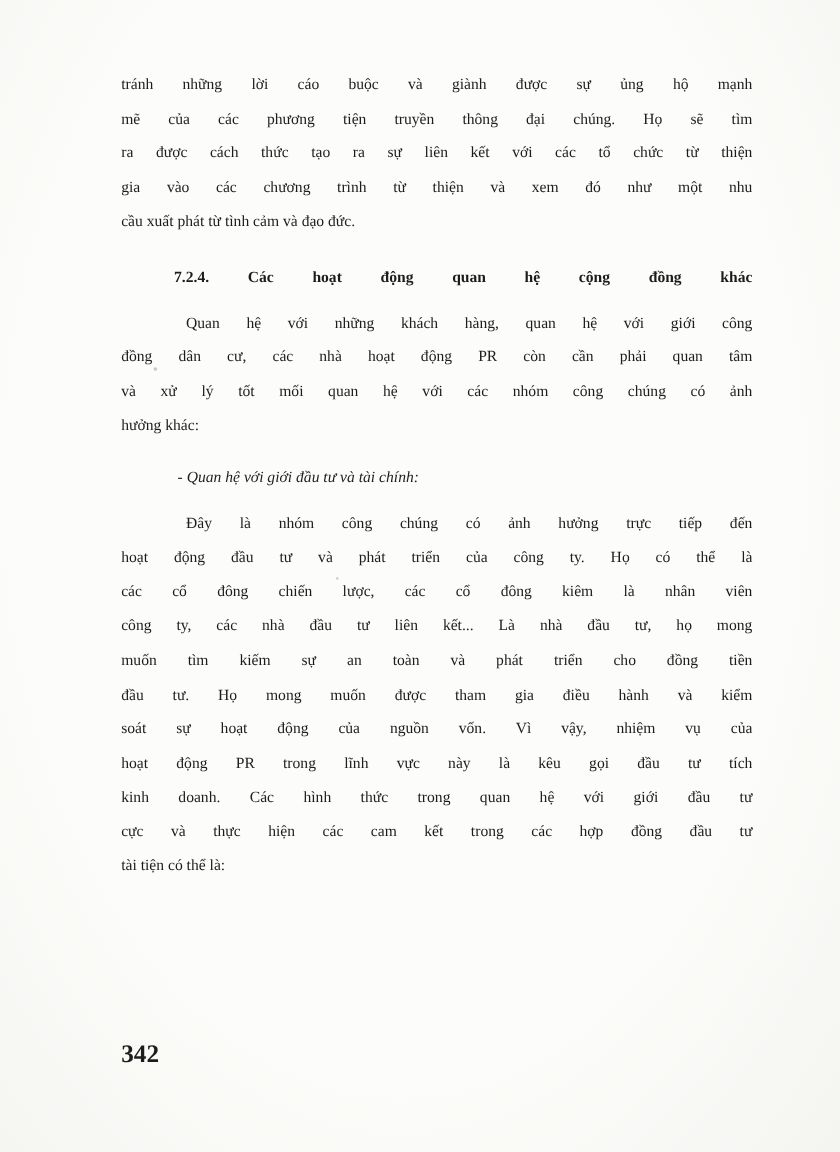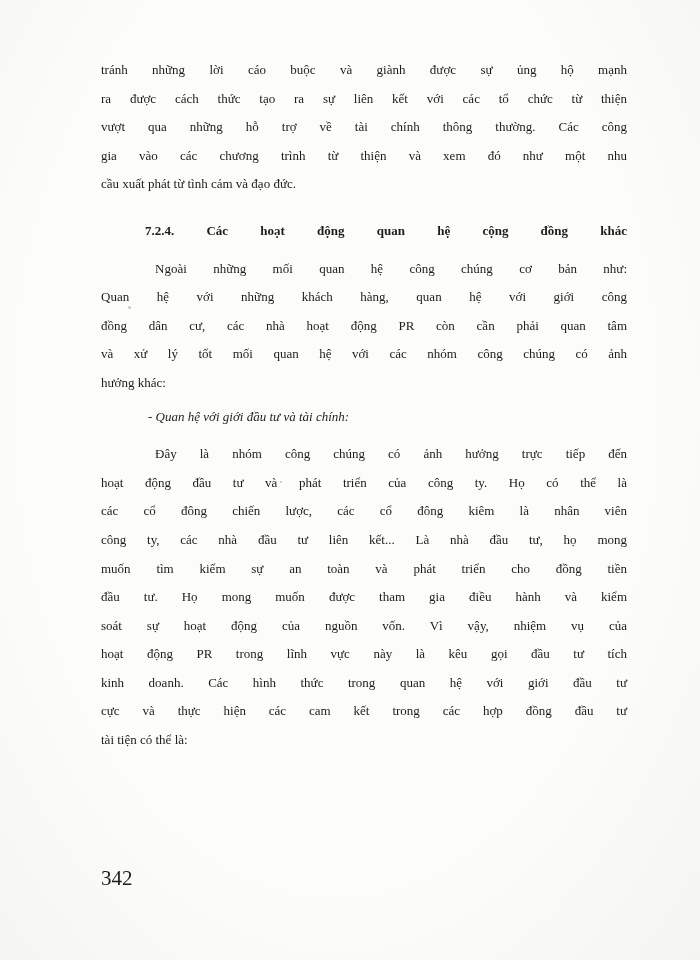--- a/index.html
+++ b/index.html
@@ -32,21 +32,21 @@
     margin-top: 9px;
   }
   .block:first-child {
     margin-top: 0;
   }
   .block.heading {
     margin-top: 18px;
     font-weight: bold;
   }
   .block.list-italic {
-    margin-top: 5px;
+    margin-top: 15px;
     font-style: italic;
   }
   .line {
     text-align: justify;
     text-align-last: justify;
     white-space: nowrap;
   }
   .line.block-last {
     text-align-last: left;
   }
@@ -60,51 +60,50 @@
   .list-italic .line {
     text-align-last: left;
     padding-left: 47px;
   }
   .page-number {
     position: absolute;
     left: 101px;
     top: 866px;
     font-family: "Liberation Serif", "DejaVu Serif", serif;
     font-size: 21px;
-    font-weight: normal;
+    font-weight: bold;
     color: var(--ink, #1c1c1c);
   }
   .scan-speck {
     position: absolute;
     width: 3px;
     height: 3px;
     border-radius: 50%;
     background: #9a9a96;
     opacity: 0.55;
   }
   .speck-1 { left: 128px; top: 306px; }
   .speck-2 { left: 280px; top: 481px; width: 2px; height: 2px; }
 </style>
 </head>
 <body>
 
 <div class="scan-page">
   <div class="text-column">
       <div class="block body">
         <div class="line">tránh những lời cáo buộc và giành được sự ủng hộ mạnh</div>
+        <div class="line">mẽ của các phương tiện truyền thông đại chúng. Họ sẽ tìm</div>
         <div class="line">ra được cách thức tạo ra sự liên kết với các tổ chức từ thiện</div>
-        <div class="line">vượt qua những hỗ trợ về tài chính thông thường. Các công</div>
         <div class="line">gia vào các chương trình từ thiện và xem đó như một nhu</div>
         <div class="line block-last">cầu xuất phát từ tình cảm và đạo đức.</div>
       </div>
       <div class="block heading">
         <div class="line block-last">7.2.4. Các hoạt động quan hệ cộng đồng khác</div>
       </div>
       <div class="block body first-indent">
-        <div class="line">Ngoài những mối quan hệ công chúng cơ bản như:</div>
         <div class="line">Quan hệ với những khách hàng, quan hệ với giới công</div>
         <div class="line">đồng dân cư, các nhà hoạt động PR còn cần phải quan tâm</div>
         <div class="line">và xử lý tốt mối quan hệ với các nhóm công chúng có ảnh</div>
         <div class="line block-last">hưởng khác:</div>
       </div>
       <div class="block list-italic">
         <div class="line block-last">- Quan hệ với giới đầu tư và tài chính:</div>
       </div>
       <div class="block body first-indent">
         <div class="line">Đây là nhóm công chúng có ảnh hưởng trực tiếp đến</div>

